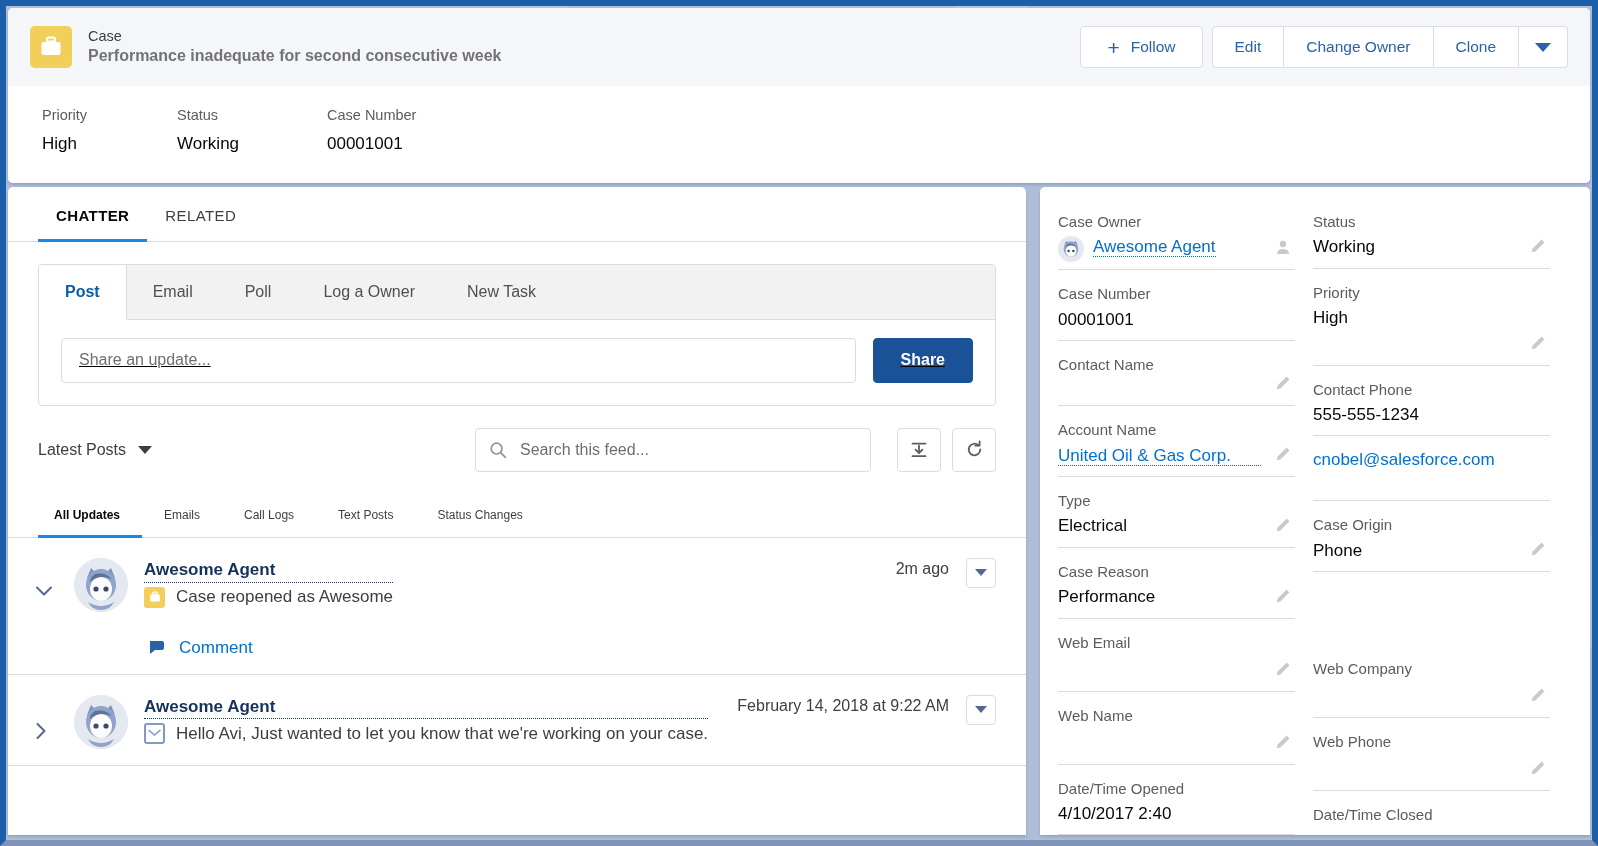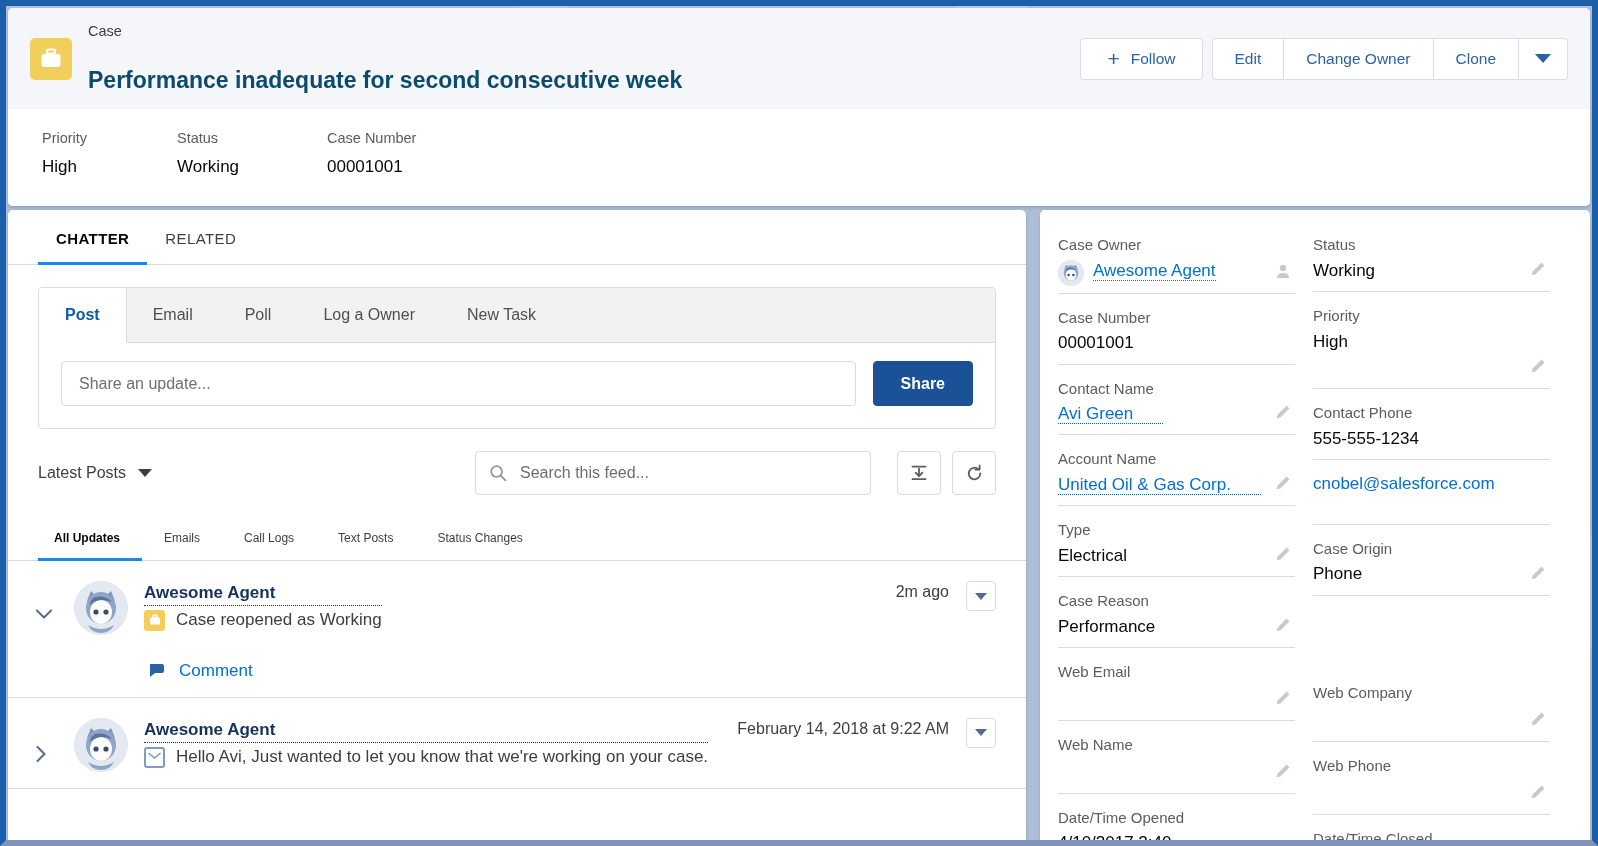--- a/index.html
+++ b/index.html
@@ -67,26 +67,25 @@
     display: flex; align-items: center; justify-content: center;
     margin-right: 16px;
   }
   .hl-titles { flex: 1 1 auto; min-width: 0; }
   .hl-object {
     font-size: 14.5px;
     color: #3e3e3c;
     line-height: 1.35;
   }
   .hl-title {
-    font-size: 23px;
+    font-size: 16px;
     font-weight: bold;
-    color: #0c4a6e;
+    color: #737373;
     line-height: 1.3;
     white-space: nowrap;
-    margin-top: 24px;
   }
   .hl-actions {
     display: flex;
     align-items: center;
     flex: 0 0 auto;
   }
   .btn {
     border: 1px solid #d8dde6;
     background: #fff;
     color: #2a62a8;
@@ -200,20 +199,21 @@
     color: #0b5cab;
     font-weight: bold;
     border-right: 1px solid #dddbda;
     border-bottom: 1px solid #fff;
     margin-bottom: -1px;
   }
   .pub-body {
     display: flex;
     align-items: center;
     padding: 18px 22px 22px 22px;
+    text-decoration: underline;
   }
   .pub-input {
     flex: 1 1 auto;
     height: 45px;
     border: 1px solid #dddbda;
     border-radius: 4px;
     padding: 0 17px;
     font-size: 16px;
     color: #3e3e3c;
     font-family: "Liberation Sans", sans-serif;
@@ -594,21 +594,21 @@
           <div class="feed-row1">
             <div>
               <div class="feed-author">Awesome Agent</div>
               <div class="feed-body">
                 <span class="mini-case-icon">
                   <svg width="12" height="12" viewBox="0 0 14 13" aria-hidden="true">
                     <rect x="4.4" y="0.8" width="5.2" height="2.6" rx="1" fill="none" stroke="#fff" stroke-width="1.5"></rect>
                     <rect x="1.4" y="3.6" width="11.2" height="8.2" rx="1.4" fill="#fff"></rect>
                   </svg>
                 </span>
-                <span class="feed-text">Case reopened as Working</span>
+                <span class="feed-text">Case reopened as Awesome</span>
               </div>
             </div>
             <div class="feed-time">2m ago</div>
             <div class="feed-menu-btn">
               <span class="feed-caret"></span>
             </div>
           </div>
           <div class="feed-actions">
             <div class="comment-link">
               <svg width="20" height="18" viewBox="0 0 20 18" aria-hidden="true">
@@ -694,21 +694,20 @@
             </span>
           </div>
 
           <div class="side-field">
             <div class="sf-label">Case Number</div>
             <div class="sf-value">00001001</div>
           </div>
 
           <div class="side-field">
             <div class="sf-label">Contact Name</div>
-            <div><span class="sf-value link">Avi Green</span></div>
             <span class="sf-edit">
               <svg width="16" height="16" viewBox="0 0 16 16" aria-hidden="true">
                 <path d="M11.6 1.6 l2.8 2.8 l-9 9 l-3.6 .8 l.8 -3.6 z" fill="#514f4d"></path>
               </svg>
             </span>
           </div>
 
           <div class="side-field">
             <div class="sf-label">Account Name</div>
             <div><span class="sf-value link">United Oil &amp; Gas Corp.</span></div>

